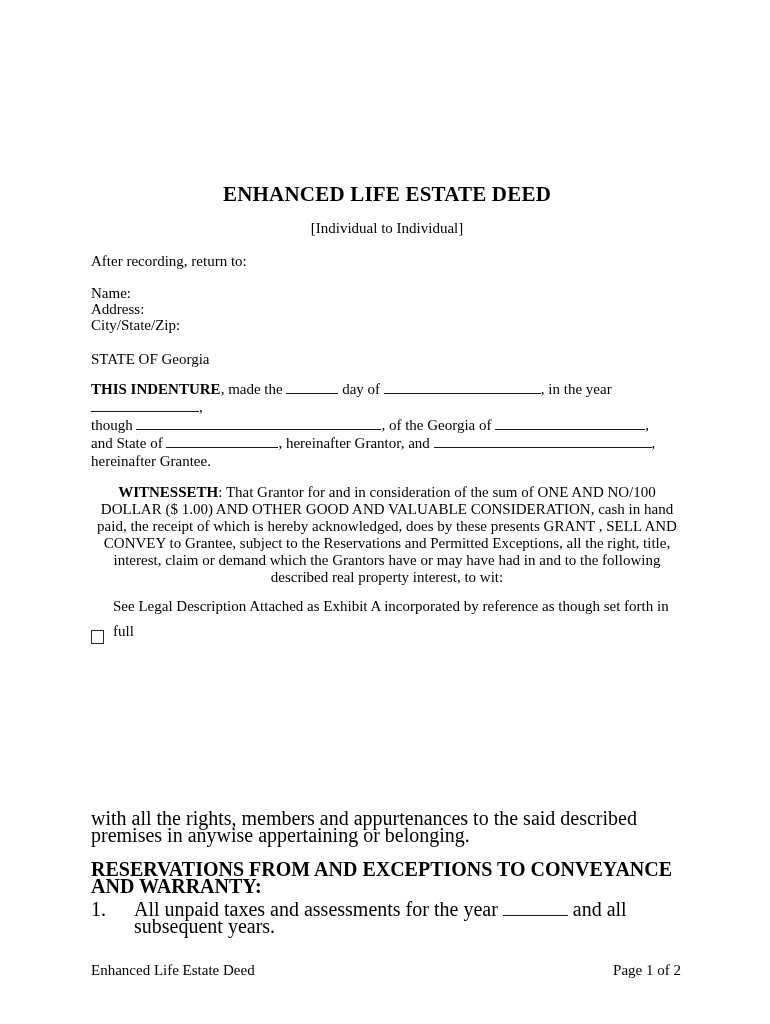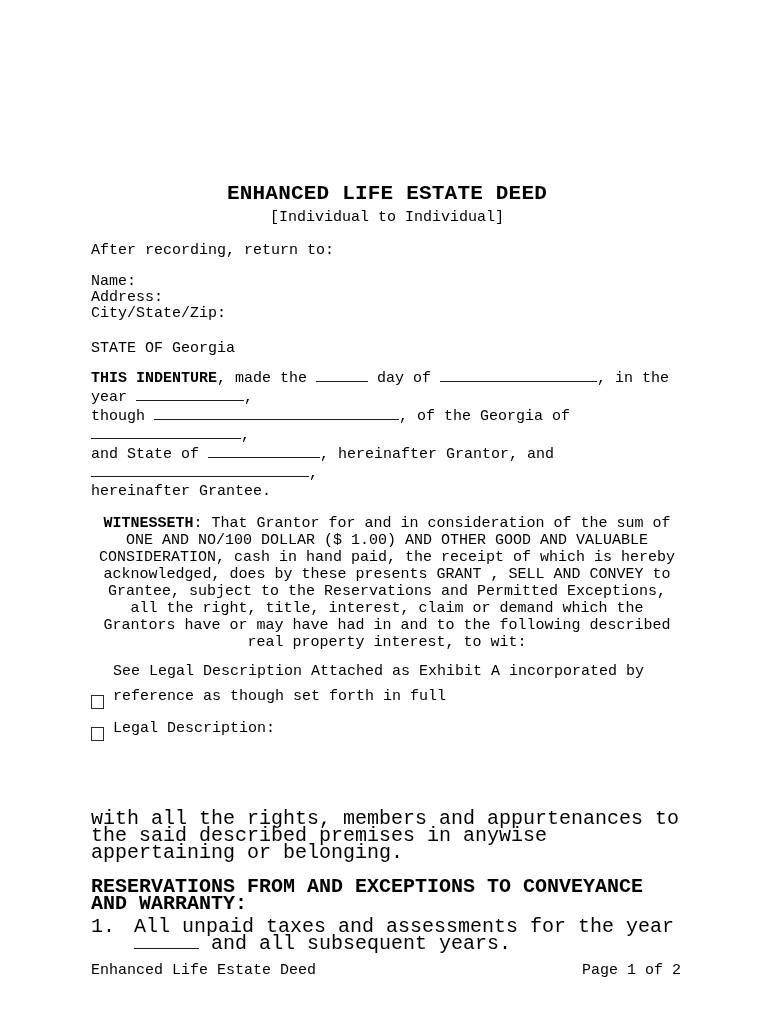--- a/index.html
+++ b/index.html
@@ -1,15 +1,15 @@
 <!DOCTYPE html>
 <html><head>
 <meta charset="utf-8">
 <style>
-  * { margin:0; padding:0; box-sizing:border-box;font-family:Liberation Mono, monospace; }
+  * { margin:0; padding:0; box-sizing:border-box; }
   html,body { background:#ffffff; }
   body {
     width:770px; height:1024px;
     font-family:"Liberation Serif","DejaVu Serif",serif;
     color:#000;
   }
   .page {
     position:relative;
     width:770px; height:1024px;
     background:#fff;
@@ -25,21 +25,21 @@
   .doc-title {
     margin-top:183px;
     text-align:center;
     font-size:21px;
     line-height:22px;
     font-weight:bold;
     letter-spacing:0.2px;
   }
   .doc-subtitle {
     text-align:center;
-    margin-top:4px;
+    margin-top:15px;
     line-height:17px;
   }
   .after-recording { margin-top:16px; }
   .addr-block { margin-top:15px; line-height:16px; }
   .state-line { margin-top:18px; }
   .county-line { margin-top:15px; }
   .indenture { margin-top:12px; line-height:18px; }
   .witnesseth { margin-top:14px; line-height:17px;text-align:center; }
   .witnesseth b { font-weight:bold; }
   .checkbox-row {
@@ -119,24 +119,20 @@
 
     <div class="witnesseth">
       <b>WITNESSETH</b><span>: That Grantor for and in consideration of the sum of ONE AND NO/100 DOLLAR ($ 1.00) AND OTHER GOOD AND VALUABLE CONSIDERATION, cash in hand paid, the receipt of which is hereby acknowledged, does by these presents GRANT , SELL AND CONVEY to Grantee, subject to the Reservations and Permitted Exceptions, all the right, title, interest, claim or demand which the Grantors have or may have had in and to the following described real property interest, to wit:</span>
     </div>
 
     <div class="checkbox-row">
       <span class="checkbox"></span>
       <span>See Legal Description Attached as Exhibit A incorporated by reference as though set forth in full</span>
     </div>
 
-    <div class="checkbox-row">
-      <span class="checkbox"></span>
-      <span>Legal Description:</span>
-    </div>
 
   </div>
 
   <div class="bottom-block">
     <div>with all the rights, members and appurtenances to the said described premises in anywise appertaining or belonging.</div>
     <div class="reservations-heading">RESERVATIONS FROM AND EXCEPTIONS TO CONVEYANCE AND WARRANTY:</div>
     <div class="reservation-item">
       <span class="reservation-number">1.</span>
       <span><span>All unpaid taxes and assessments for the year </span><span class="blank" style="width: 65px;"></span><span> and all subsequent years.</span></span>
     </div>

